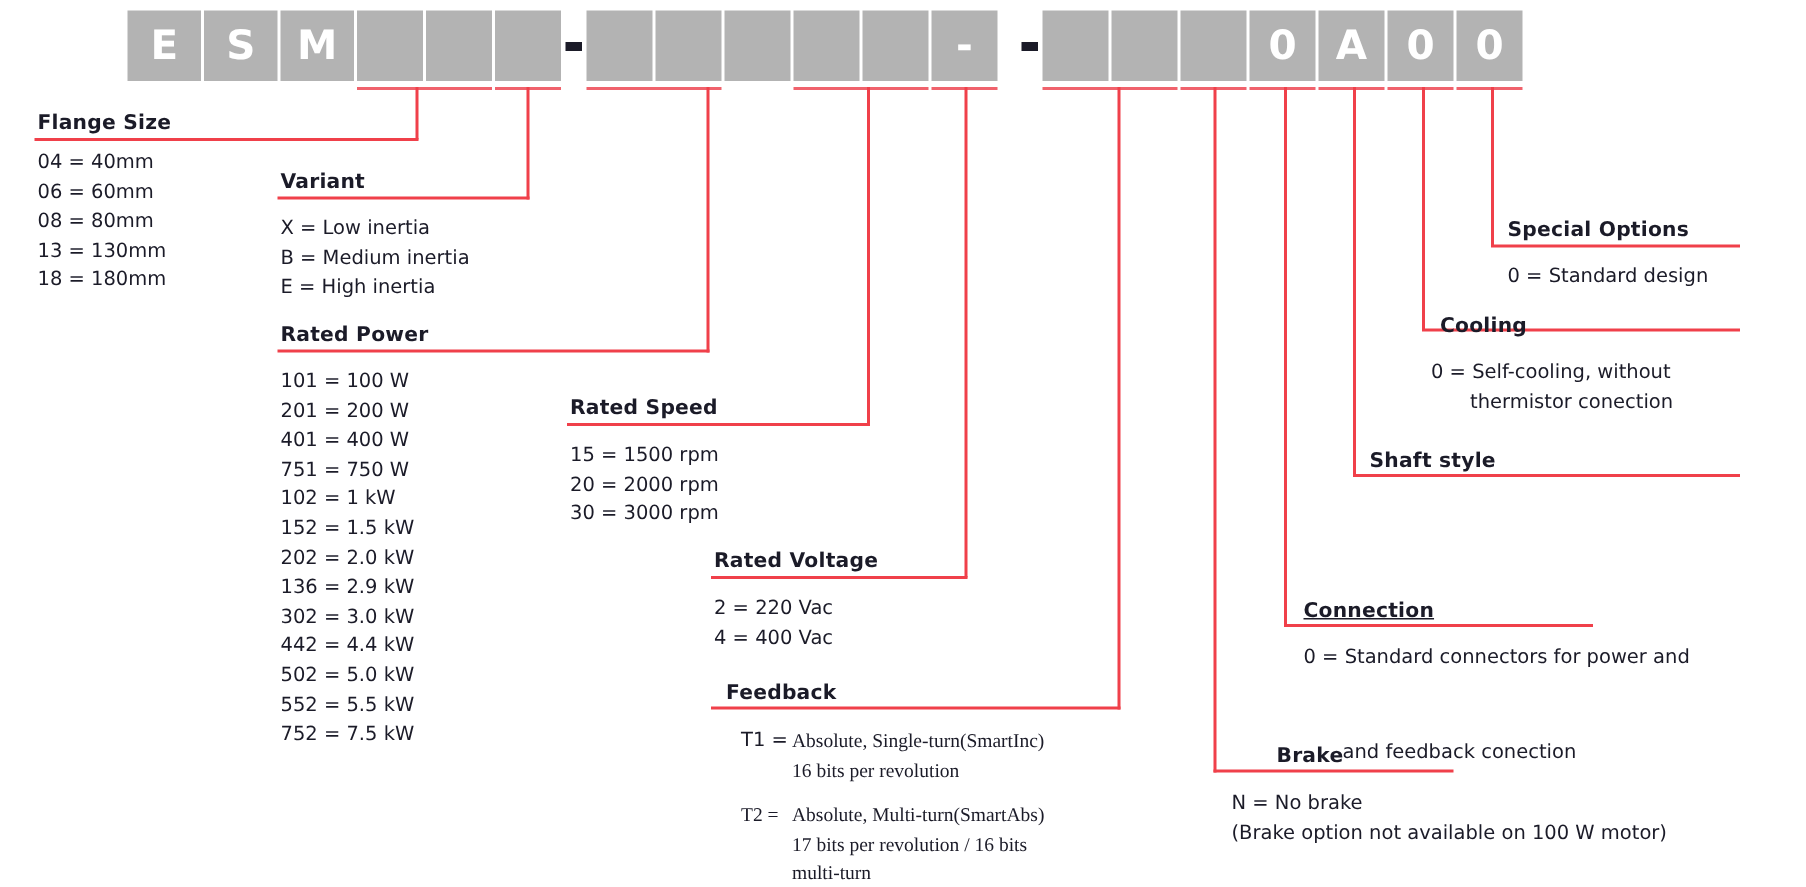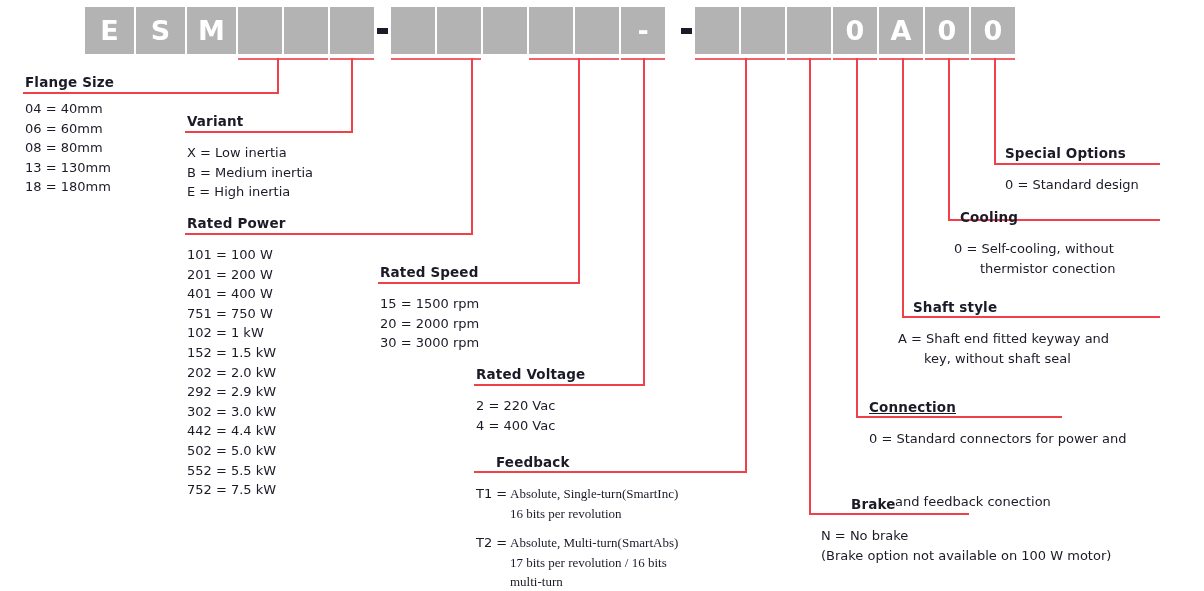--- a/index.html
+++ b/index.html
@@ -56,21 +56,21 @@
     white-space:nowrap;
     letter-spacing:.15px;
   }
   .rows{
     font-size:13px;
     color:#1b1b28;
     line-height:19.6px;
     white-space:nowrap;
   }
   .row{white-space:nowrap;}
-  .kv{display:flex;}
+  .kv{display:flex;margin-left:18px;}
   .kv .k{white-space:nowrap;}
   .kv .v{white-space:nowrap;font-family:Liberation Serif, serif;}
   .gap{height:10px;}
 </style>
 </head>
 <body>
 
 <div id="stage">
 
   <div>
@@ -170,21 +170,21 @@
     <div class="heading">Rated Power</div>
   </div>
   <div class="block rows" style="left:187px;top:245px;">
     <div class="row">101 = 100 W</div>
     <div class="row">201 = 200 W</div>
     <div class="row">401 = 400 W</div>
     <div class="row">751 = 750 W</div>
     <div class="row">102 = 1 kW</div>
     <div class="row">152 = 1.5 kW</div>
     <div class="row">202 = 2.0 kW</div>
-    <div class="row">292 = 2.9 kW</div>
+    <div class="row">136 = 2.9 kW</div>
     <div class="row">302 = 3.0 kW</div>
     <div class="row">442 = 4.4 kW</div>
     <div class="row">502 = 5.0 kW</div>
     <div class="row">552 = 5.5 kW</div>
     <div class="row">752 = 7.5 kW</div>
   </div>
 
   <div class="block" style="left:380px;top:264px;">
     <div class="heading">Rated Speed</div>
   </div>
@@ -195,34 +195,34 @@
   </div>
 
   <div class="block" style="left:476px;top:366px;">
     <div class="heading">Rated Voltage</div>
   </div>
   <div class="block rows" style="left:476px;top:396px;">
     <div class="row">2 = 220 Vac</div>
     <div class="row">4 = 400 Vac</div>
   </div>
 
-  <div class="block" style="left:496px;top:454px;">
+  <div class="block" style="left:484px;top:454px;">
     <div class="heading">Feedback</div>
   </div>
   <div class="block rows" style="left:476px;top:484px;">
     <div class="kv">
       <div class="k" style="width:34px;">T1 =</div>
       <div>
         <div class="v">Absolute, Single-turn(SmartInc)</div>
         <div class="v">16 bits per revolution</div>
       </div>
     </div>
     <div class="gap"></div>
     <div class="kv">
-      <div class="k" style="width:34px;">T2 =</div>
+      <div class="k" style="width:34px;font-family:Liberation Serif, serif;">T2 =</div>
       <div>
         <div class="v">Absolute, Multi-turn(SmartAbs)</div>
         <div class="v">17 bits per revolution / 16 bits</div>
         <div class="v">multi-turn</div>
       </div>
     </div>
   </div>
 
   <div class="block" style="left:826px;top:496px;margin-left:25px;">
     <div class="heading">Brake</div>
@@ -236,24 +236,20 @@
     <div class="heading">Connection</div>
   </div>
   <div class="block rows" style="left:869px;top:429px;">
     <div class="row">0 = Standard connectors for power and</div>
     <div class="row" style="padding-left:26px;margin-top:43px;">and feedback conection</div>
   </div>
 
   <div class="block" style="left:913px;top:299px;">
     <div class="heading">Shaft style</div>
   </div>
-  <div class="block rows" style="left:898px;top:329px;">
-    <div class="row">A = Shaft end fitted keyway and</div>
-    <div class="row" style="padding-left:26px;">key, without shaft seal</div>
-  </div>
 
   <div class="block" style="left:960px;top:209px;">
     <div class="heading">Cooling</div>
   </div>
   <div class="block rows" style="left:954px;top:239px;">
     <div class="row">0 = Self-cooling, without</div>
     <div class="row" style="padding-left:26px;">thermistor conection</div>
   </div>
 
   <div class="block" style="left:1005px;top:145px;">

